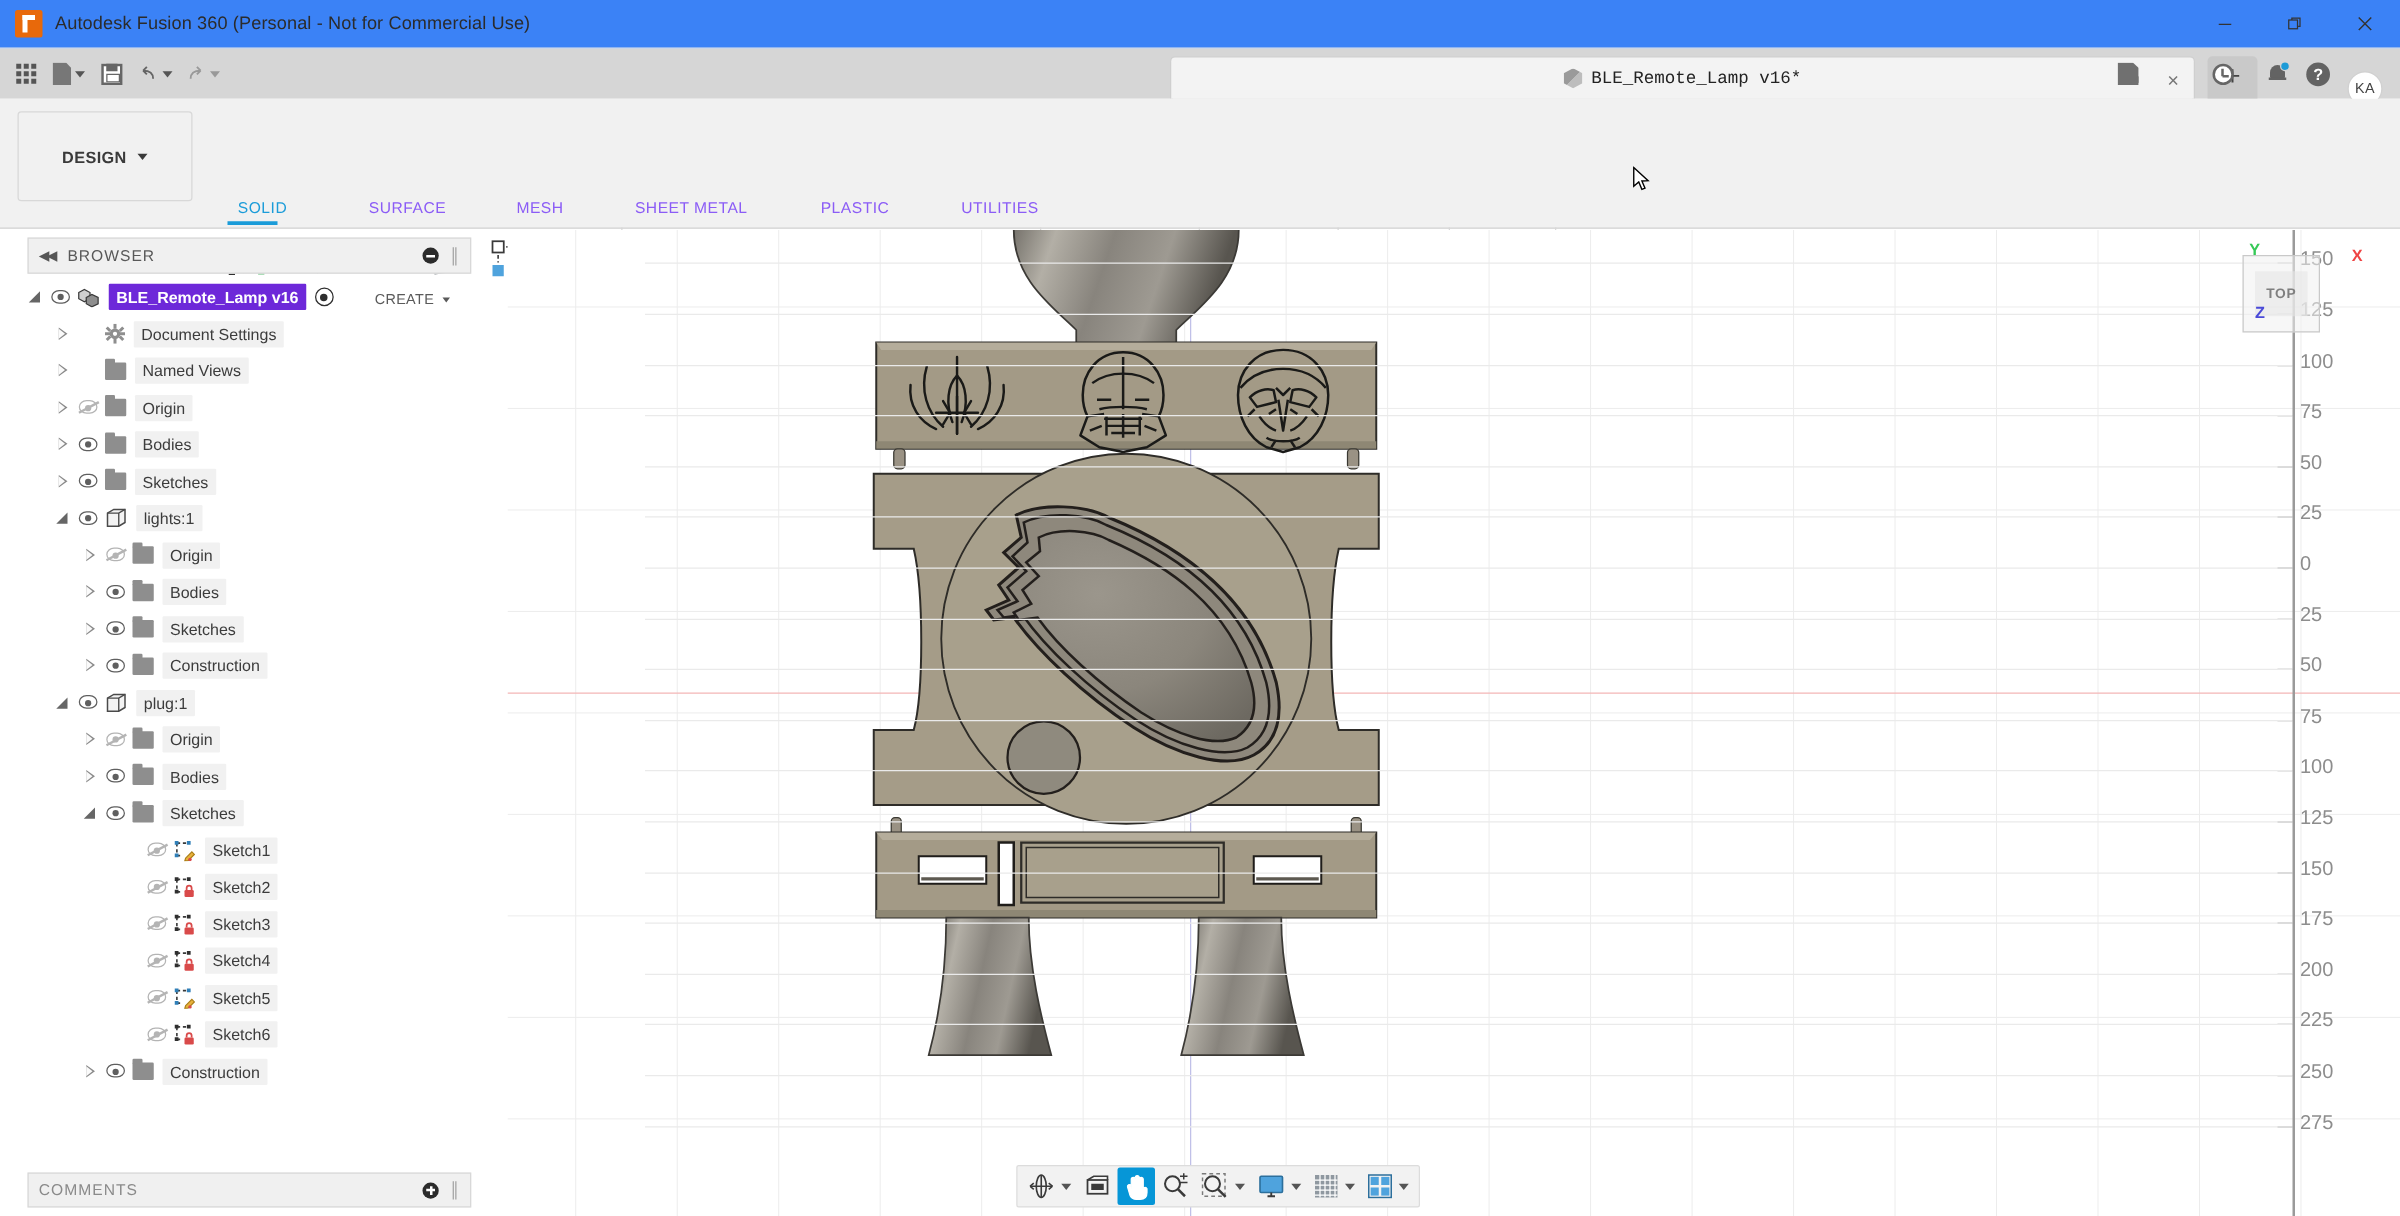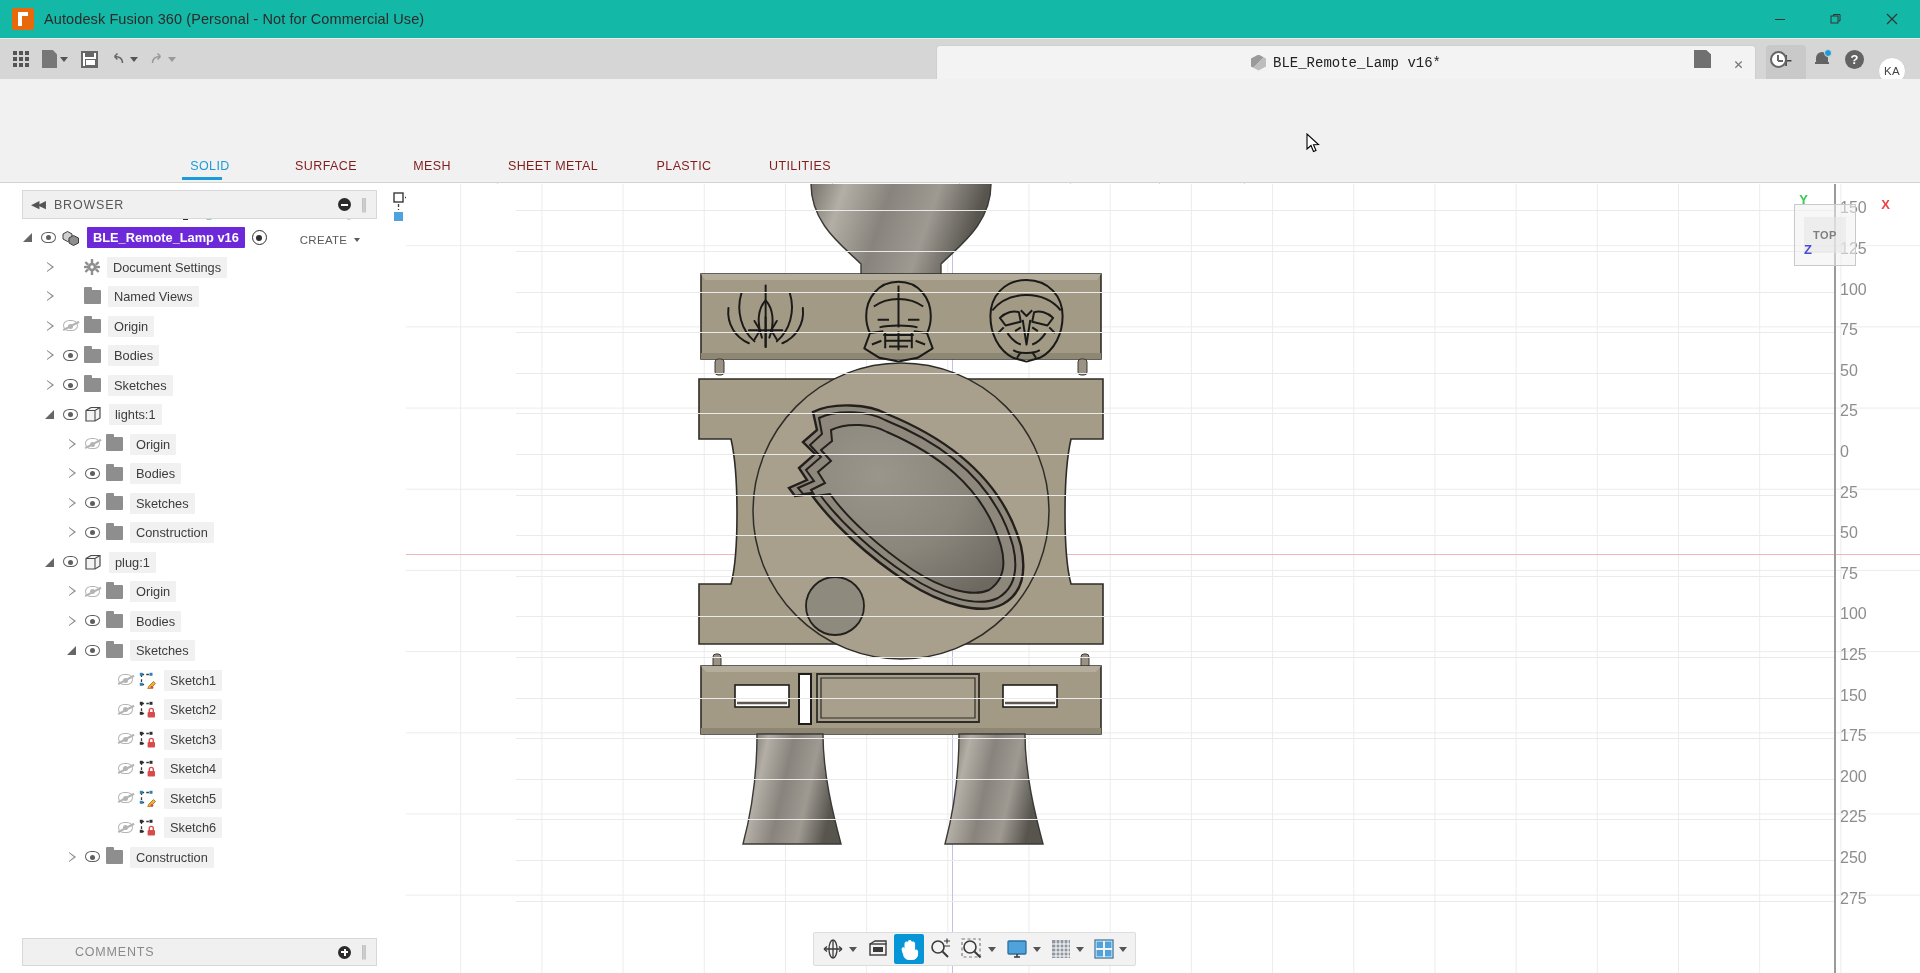--- a/index.html
+++ b/index.html
@@ -9,21 +9,21 @@
     overflow: hidden;
     font-family: "Liberation Sans", sans-serif;
     background: #ffffff;
     -webkit-font-smoothing: antialiased;
   }
   #app { position: relative; width: 1920px; height: 973px; }
 
   
   .titlebar {
     position: absolute; left: 0; top: 0; width: 1920px; height: 39px;
-    background: #14b8a6;
+    background: #3b82f6;
     display: flex; align-items: center;
     border-bottom: 1px solid #e8e8e8;
   }
   .titlebar-logo {
     width: 22px; height: 22px; margin-left: 12px; margin-right: 10px;
     background: #e8690b;
     border-radius: 2px;
     position: relative; flex: none;
   }
   .titlebar-logo::before {
@@ -116,21 +116,21 @@
   .design-box {
     position: absolute; left: 14px; top: 10px; width: 140px; height: 72px;
     background: #f1f1f1; border: 1px solid #d8d8d8; border-radius: 3px;
     display: flex; align-items: center; justify-content: center; gap: 6px;
   }
   .design-label { font-size: 13px; font-weight: bold; color: #3a3a3a; letter-spacing: .3px; }
   .ribbon-tabs {
     position: absolute; left: 175px; top: 80px; display: flex; gap: 0;
   }
   .rtab {
-    font-size: 12.5px; color: #7f1d1d; letter-spacing: .4px;
+    font-size: 12.5px; color: #8b5cf6; letter-spacing: .4px;
     padding: 0 0 5px 0; cursor: default; text-align: center;
     position: absolute; top: 0;
   }
   .rtab.active { color: #1b9cd9; }
   .rtab.active::after {
     content:""; position:absolute; left:0; right:0; bottom: -16px; height: 3px; background:#1b9cd9;
   }
   .ribbon-groups {
     position: absolute; left: 168px; top: 103px; right: 0; height: 72px;
     display: flex; align-items: flex-start;
@@ -217,21 +217,21 @@
 
   .indent1 { padding-left: 22px; }
   .indent2 { padding-left: 44px; }
   .indent3 { padding-left: 77px; }
 
   .comments-bar {
     position: absolute; left: 22px; top: 938px; width: 355px; height: 28px;
     background: #f0f0f0; border: 1px solid #d8d8d8;
     display: flex; align-items: center; padding: 0 8px;
   }
-  .comments-title { font-size: 12.5px; color: #8a8a8a; letter-spacing: .8px; margin-left: 44px; }
+  .comments-title { font-size: 12.5px; color: #8a8a8a; letter-spacing: .8px; }
   .plus-circle { width: 13px; height: 13px; border-radius: 50%; background: #2b2b2b; position: relative; }
   .plus-circle::after { content:""; position:absolute; left:3px; top:5.7px; width:7px; height:1.6px; background:#fff; }
   .plus-circle::before { content:""; position:absolute; left:5.7px; top:3px; width:1.6px; height:7px; background:#fff; }
 
   
   .canvas {
     position: absolute; left: 406px; top: 184px; width: 1514px; height: 789px;
     background: #ffffff;
     overflow: hidden;
   }
@@ -411,20 +411,24 @@
           </span>
       </div>
       <div class="qa-item">
         <span class="help-icon">?</span>
       </div>
       <div class="avatar">KA</div>
     </div>
   </div>
 
   <div class="ribbon">
+    <div class="design-box">
+      <span class="design-label">DESIGN</span>
+      <span class="caret" style="border-top-color:#3a3a3a"></span>
+    </div>
 
     <div class="ribbon-tabs">
       <div class="rtab active" style="left:0px; width:70px">SOLID</div>
       <div class="rtab" style="left:106px; width:90px">SURFACE</div>
       <div class="rtab" style="left:222px; width:70px">MESH</div>
       <div class="rtab" style="left:318px; width:120px">SHEET METAL</div>
       <div class="rtab" style="left:464px; width:90px">PLASTIC</div>
       <div class="rtab" style="left:580px; width:90px">UTILITIES</div>
     </div>
 

